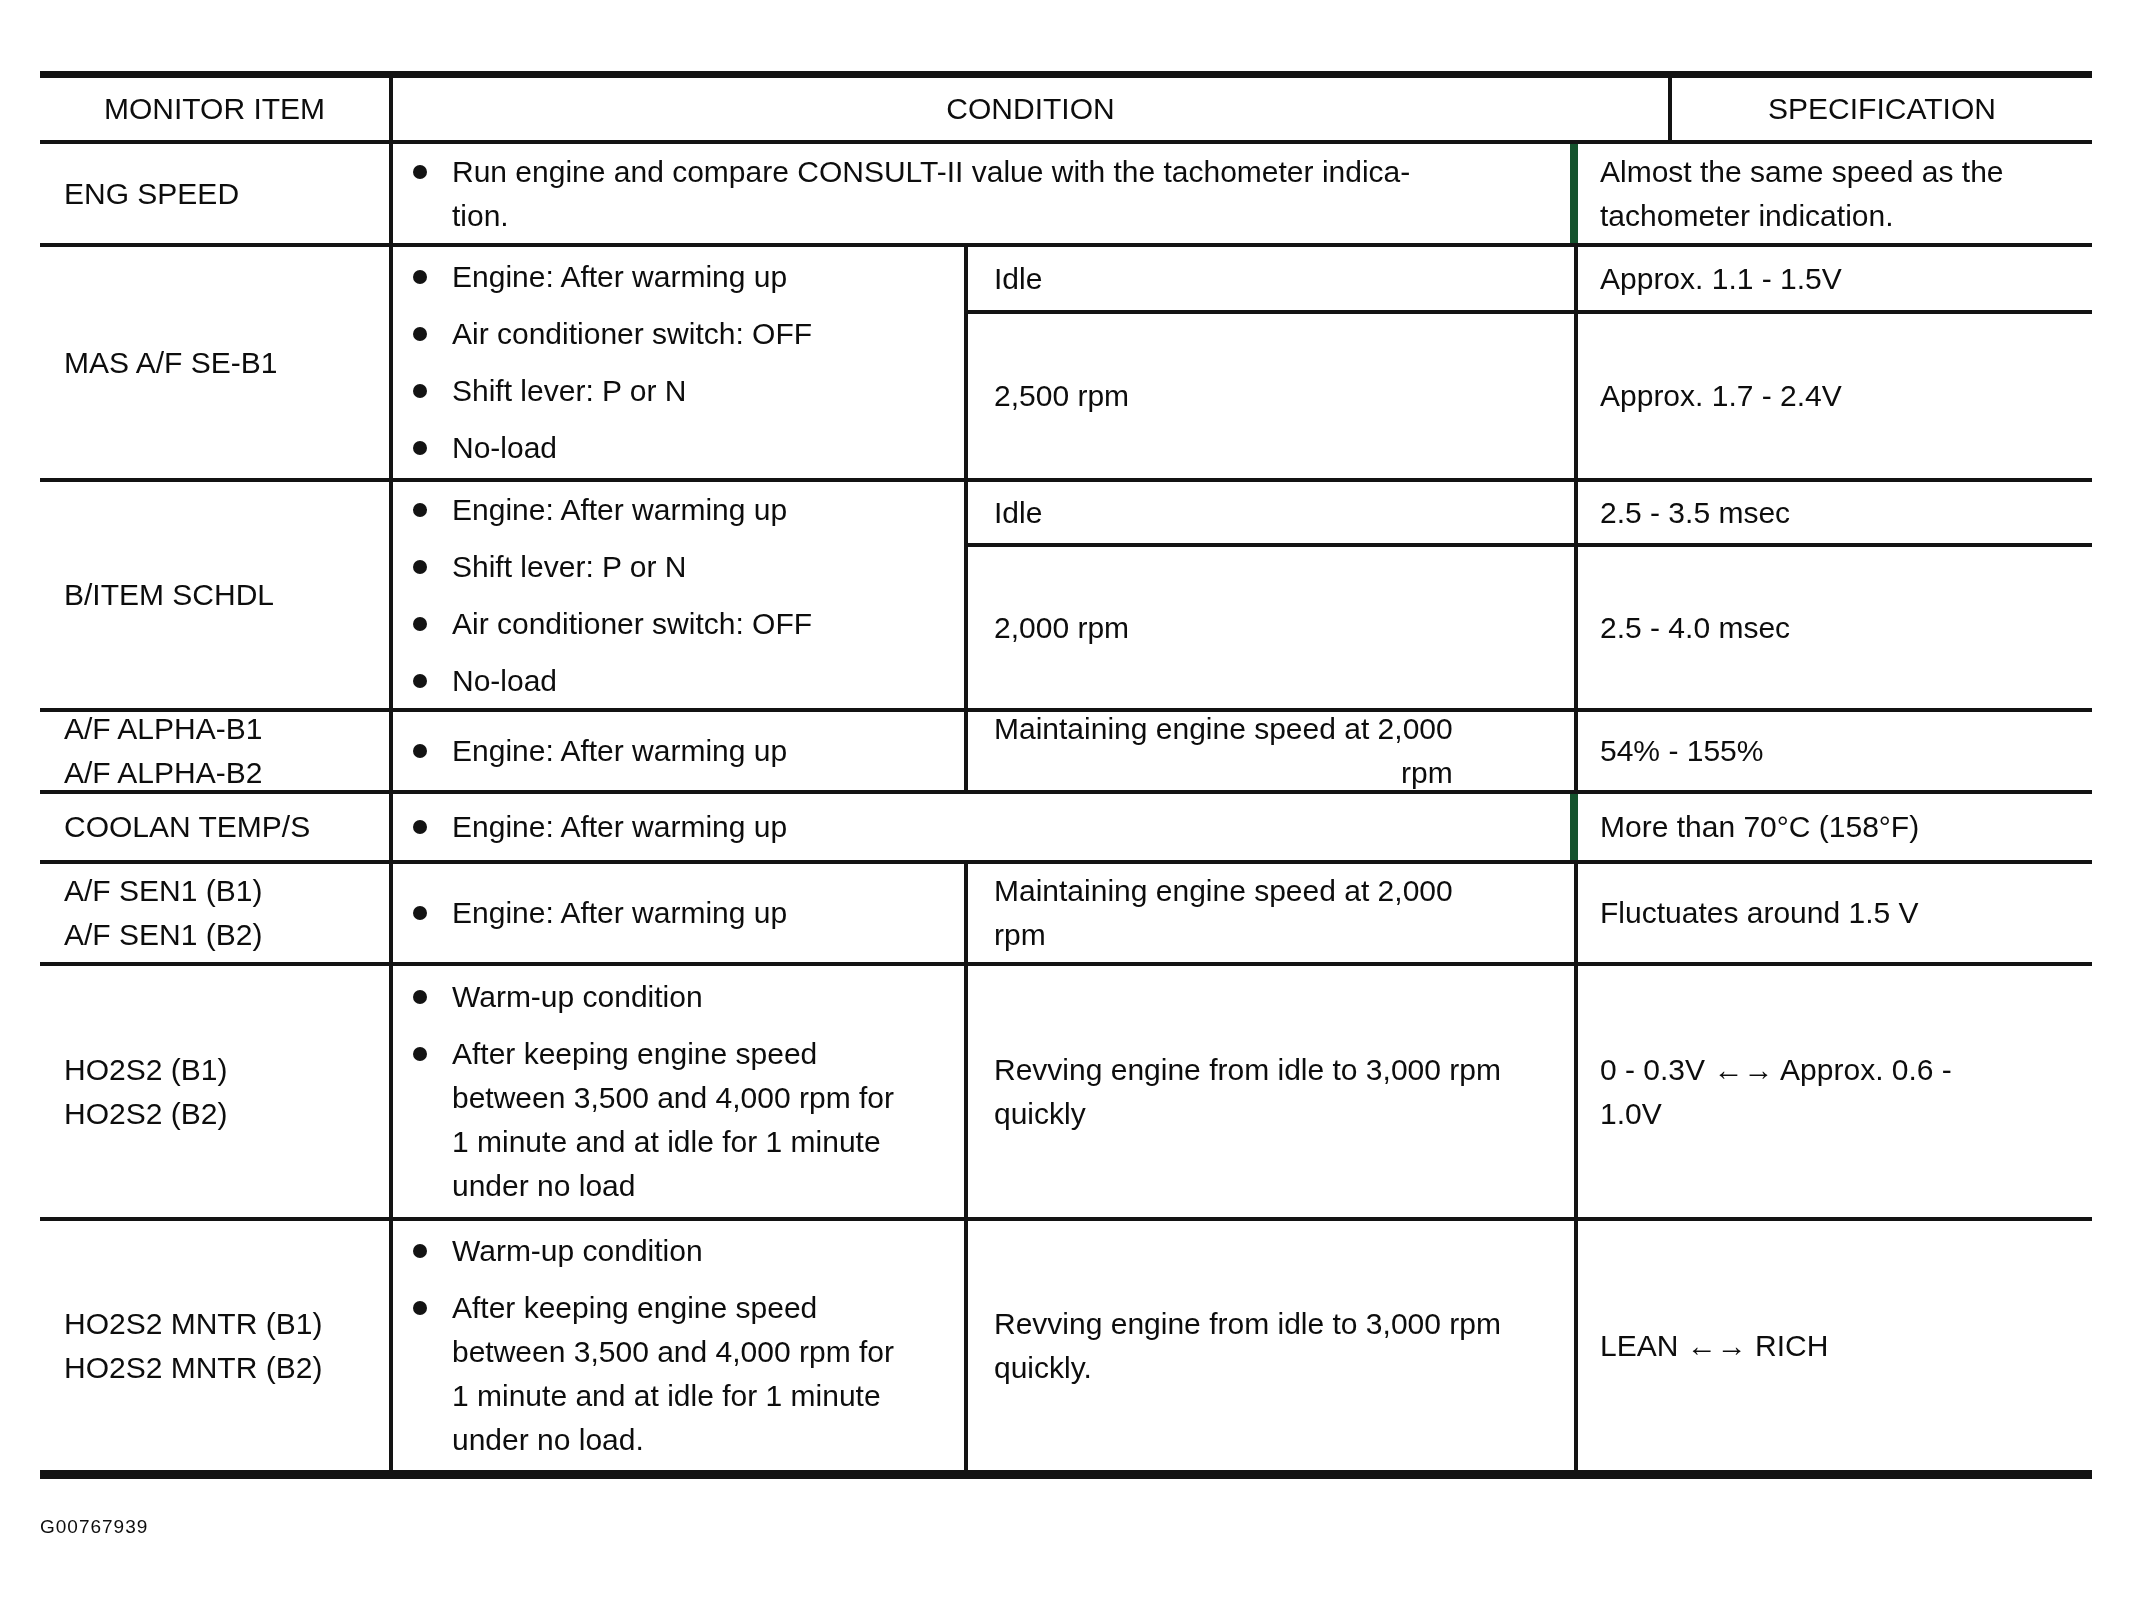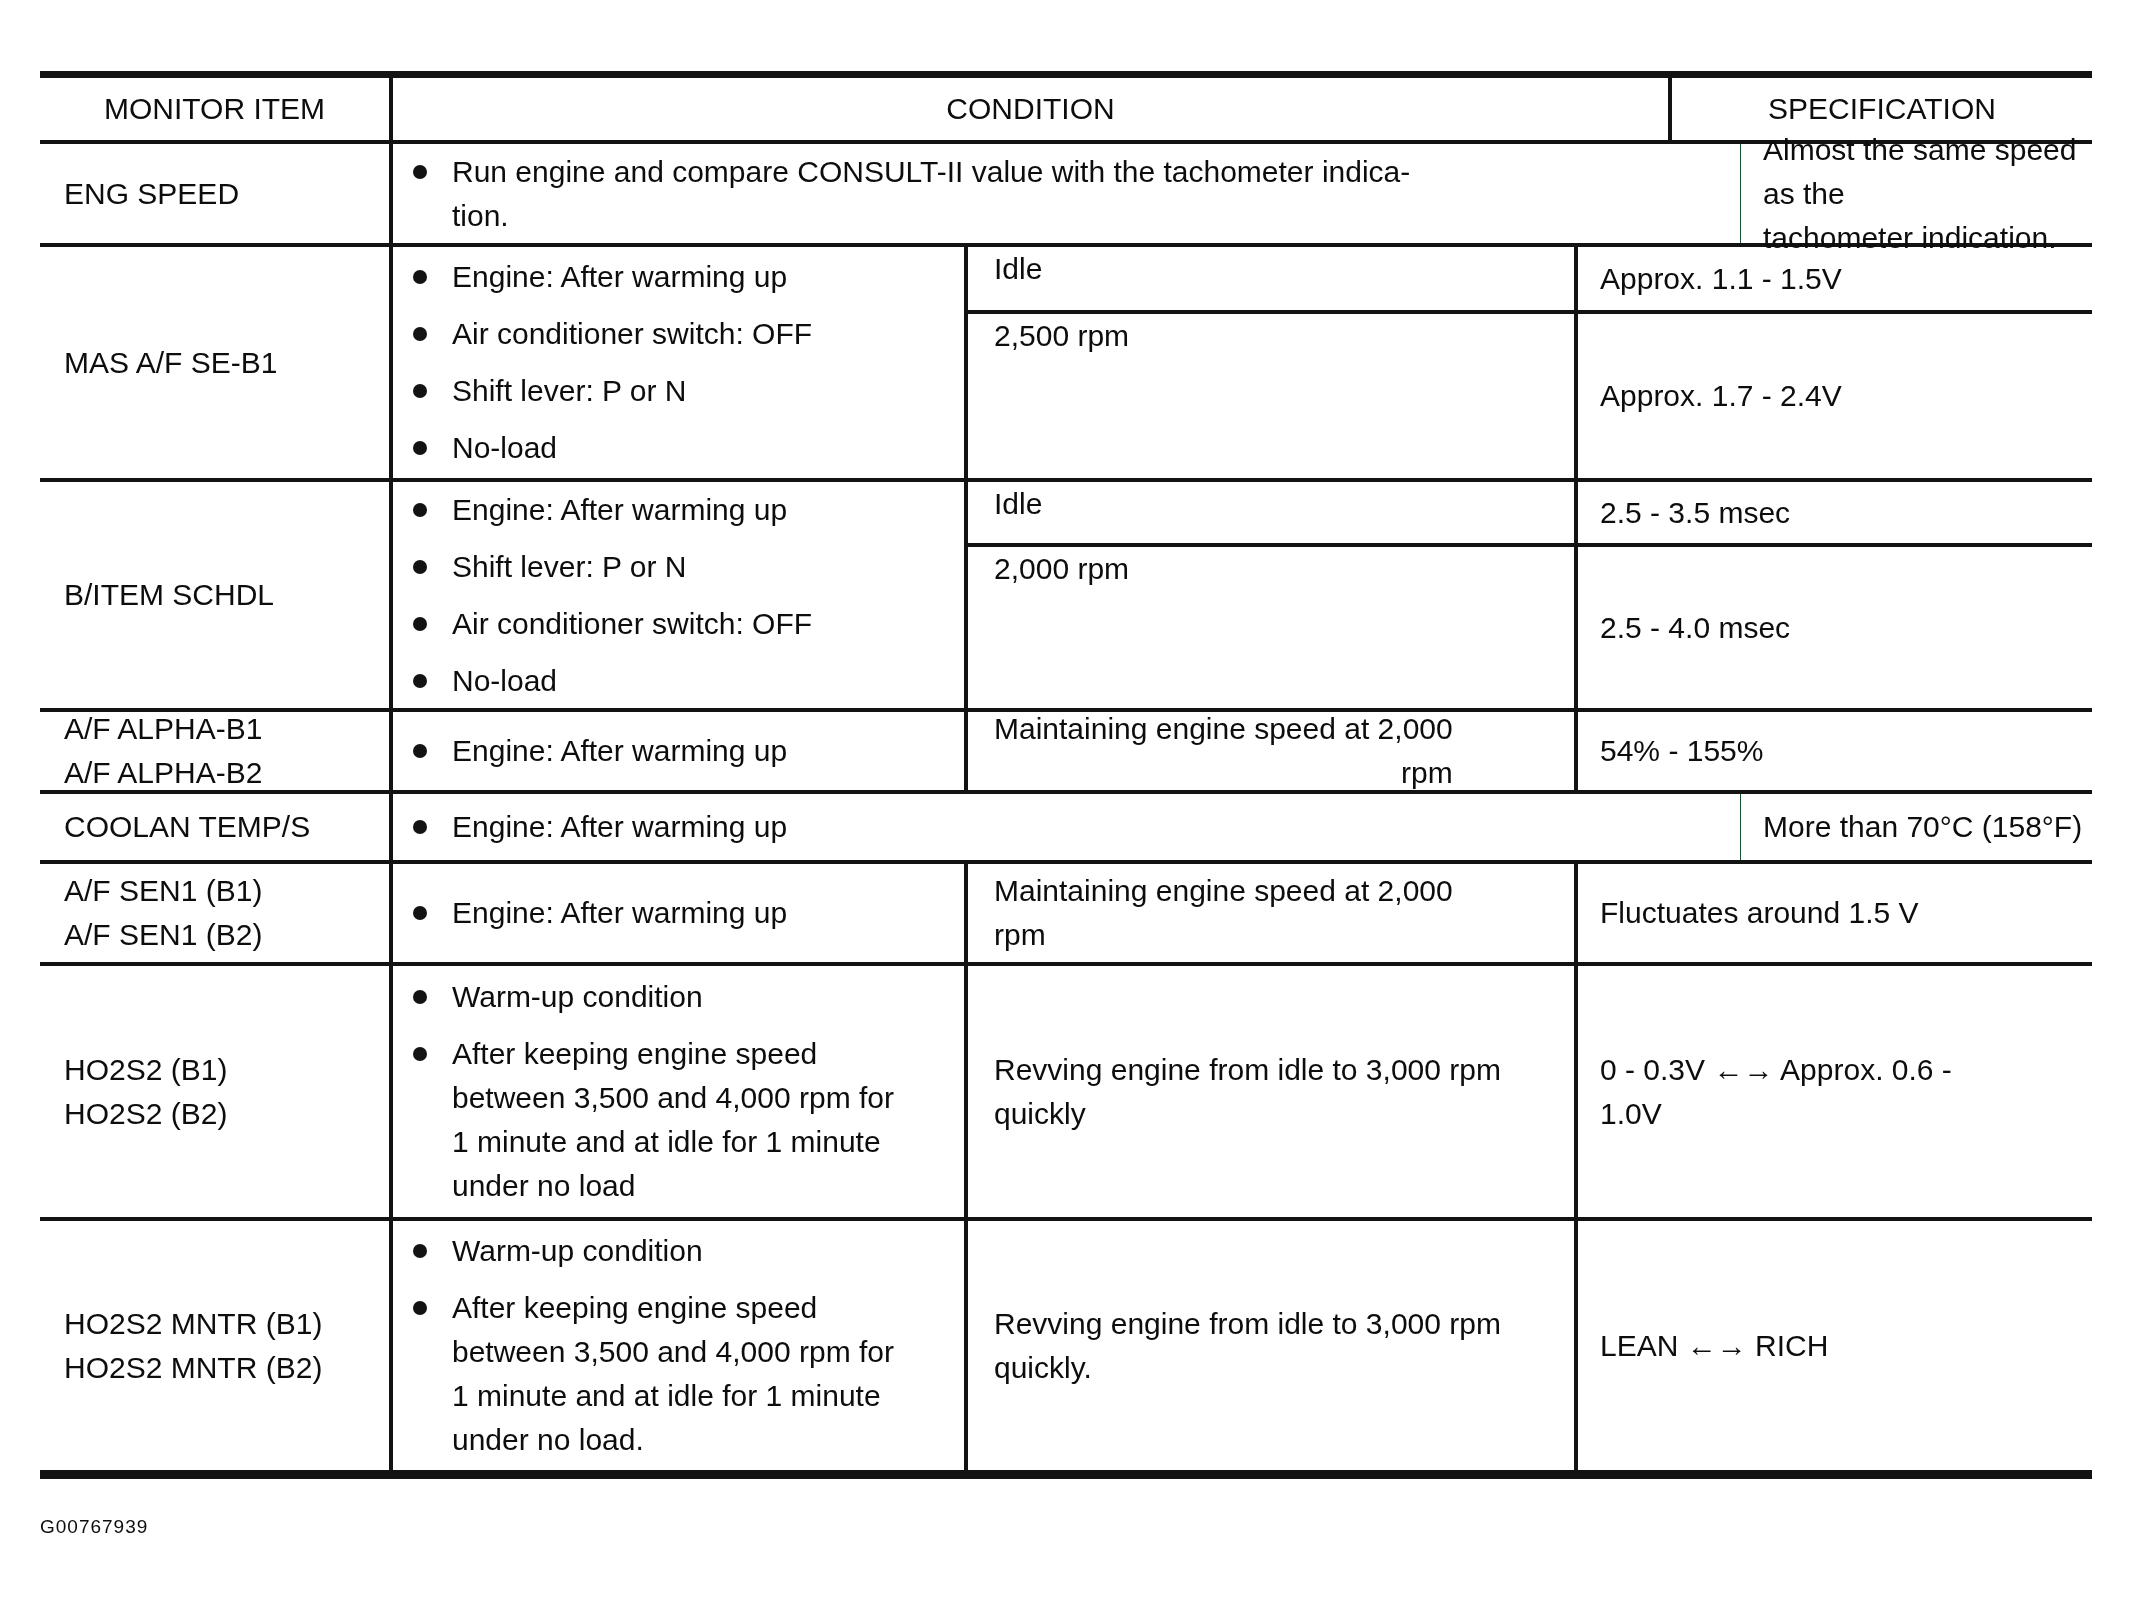--- a/index.html
+++ b/index.html
@@ -26,36 +26,36 @@
   .c-item{
     width:353px;border-right:4px solid #131313;display:flex;align-items:center;
     padding-left:24px;padding-right:8px;
   }
   .item-text{font-size:30px;line-height:44px;white-space:pre-line;}
   .c-bullets{
     width:575px;border-right:4px solid #131313;display:flex;flex-direction:column;
     justify-content:center;gap:13px;padding:4px 0;
   }
   .c-cond-full{
-    width:1348px;border-right:1px solid #14532d;display:flex;flex-direction:column;
+    width:1185px;border-right:8px solid #14532d;display:flex;flex-direction:column;
     justify-content:center;gap:13px;padding:4px 0;
   }
   .c-value{
     width:610px;border-right:4px solid #131313;display:flex;align-items:center;
     padding-left:26px;padding-right:6px;
   }
   .c-spec{flex:1;display:flex;align-items:center;padding-left:22px;padding-right:8px;}
   .rstack{flex:1;display:flex;flex-direction:column;box-sizing:border-box;}
   .srow{display:flex;box-sizing:border-box;}
   .srow.sr-line{border-bottom:4px solid #131313;}
   .sr-mas1{height:67px;}
   .sr-bf1{height:65px;}
   .sr-grow{flex:1;}
   .sval{
-    width:610px;border-right:4px solid #131313;display:flex;align-items:flex-start;
+    width:610px;border-right:4px solid #131313;display:flex;align-items:center;
     padding-left:26px;box-sizing:border-box;
   }
   .sspec{flex:1;display:flex;align-items:center;padding-left:22px;box-sizing:border-box;}
   .bullet{display:flex;align-items:flex-start;padding-left:20px;padding-right:12px;}
   .dot{
     flex:0 0 14px;width:14px;height:14px;border-radius:50%;background:#131313;
     margin:15px 25px 0 0;
   }
   .bt{font-size:30px;line-height:44px;white-space:pre-line;}
   .val-text,.spec-text{font-size:30px;line-height:44px;white-space:pre-line;}

